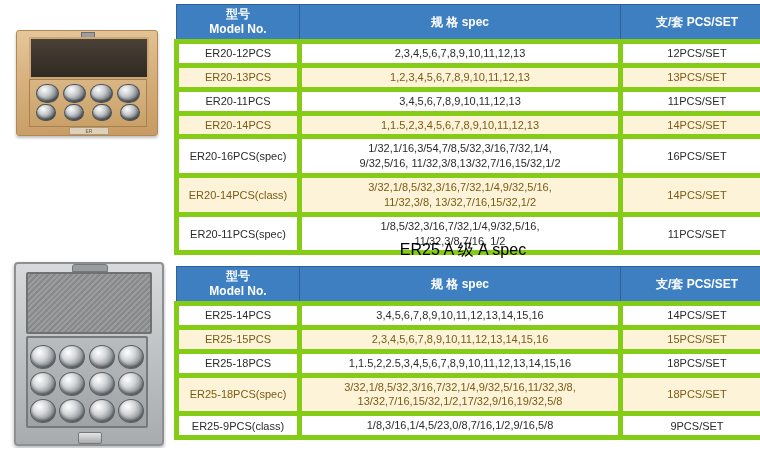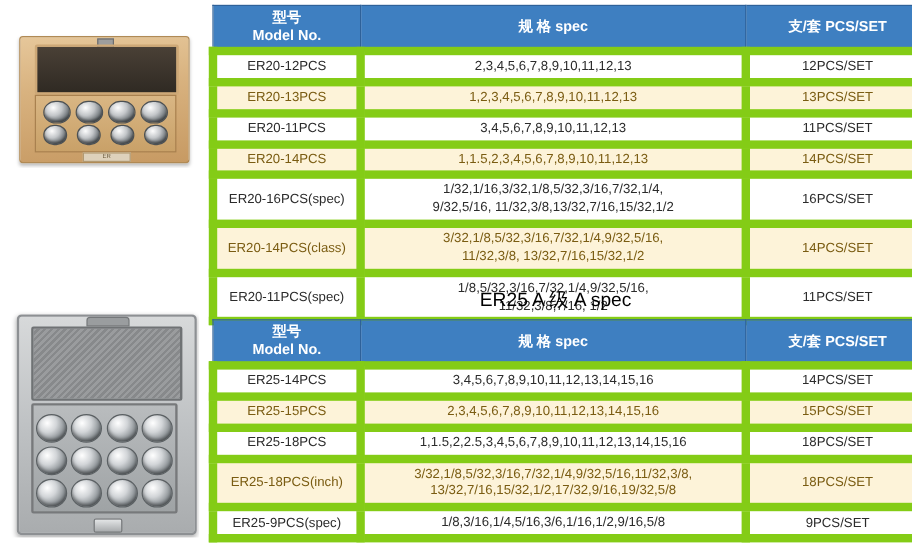--- a/index.html
+++ b/index.html
@@ -172,21 +172,21 @@
     border-radius: 3px 3px 0 0;
   }
 
   
   table {
     border-collapse: collapse;
     position: absolute;
     table-layout: fixed;
   }
   table td, table th {
-    border: 7px solid #84cc16;
+    border: 5px solid #84cc16;
     text-align: center;
     vertical-align: middle;
     font-size: 11px;
     color: #2b2b2b;
     padding: 2px 3px;
   }
   thead th {
     background: #3e7fc1;
     color: #ffffff;
     font-weight: bold;
@@ -307,21 +307,21 @@
       <td class="col-spec">3,4,5,6,7,8,9,10,11,12,13</td>
       <td class="col-pcs">11PCS/SET</td>
     </tr>
     <tr>
       <td class="col-model">ER20-14PCS</td>
       <td class="col-spec">1,1.5,2,3,4,5,6,7,8,9,10,11,12,13</td>
       <td class="col-pcs">14PCS/SET</td>
     </tr>
     <tr>
       <td class="col-model">ER20-16PCS(spec)</td>
-      <td class="col-spec" style="white-space: pre-line;">1/32,1/16,3/32,1/8,5/32,3/16,7/32,1/4,
+      <td class="col-spec" style="white-space: pre-line;">1/32,1/16,3/54,7/8,5/32,3/16,7/32,1/4,
 9/32,5/16, 11/32,3/8,13/32,7/16,15/32,1/2</td>
       <td class="col-pcs">16PCS/SET</td>
     </tr>
     <tr>
       <td class="col-model">ER20-14PCS(class)</td>
       <td class="col-spec" style="white-space: pre-line; margin-top: 40px;">3/32,1/8,5/32,3/16,7/32,1/4,9/32,5/16,
 11/32,3/8, 13/32,7/16,15/32,1/2</td>
       <td class="col-pcs">14PCS/SET</td>
     </tr>
     <tr>
@@ -356,24 +356,24 @@
       <td class="col-model">ER25-15PCS</td>
       <td class="col-spec">2,3,4,5,6,7,8,9,10,11,12,13,14,15,16</td>
       <td class="col-pcs">15PCS/SET</td>
     </tr>
     <tr>
       <td class="col-model">ER25-18PCS</td>
       <td class="col-spec">1,1.5,2,2.5,3,4,5,6,7,8,9,10,11,12,13,14,15,16</td>
       <td class="col-pcs">18PCS/SET</td>
     </tr>
     <tr>
-      <td class="col-model">ER25-18PCS(inch)</td>
+      <td class="col-model">ER25-18PCS(spec)</td>
       <td class="col-spec" style="white-space: pre-line;">3/32,1/8,5/32,3/16,7/32,1/4,9/32,5/16,11/32,3/8,
 13/32,7/16,15/32,1/2,17/32,9/16,19/32,5/8</td>
       <td class="col-pcs">18PCS/SET</td>
     </tr>
     <tr>
-      <td class="col-model">ER25-9PCS(spec)</td>
-      <td class="col-spec">1/8,3/16,1/4,5/16,3/6,1/16,1/2,9/16,5/8</td>
+      <td class="col-model">ER25-9PCS(class)</td>
+      <td class="col-spec">1/8,3/16,1/4,5/23,0/8,7/16,1/2,9/16,5/8</td>
       <td class="col-pcs">9PCS/SET</td>
     </tr>
   </tbody>
 </table>
 
 </body></html>

